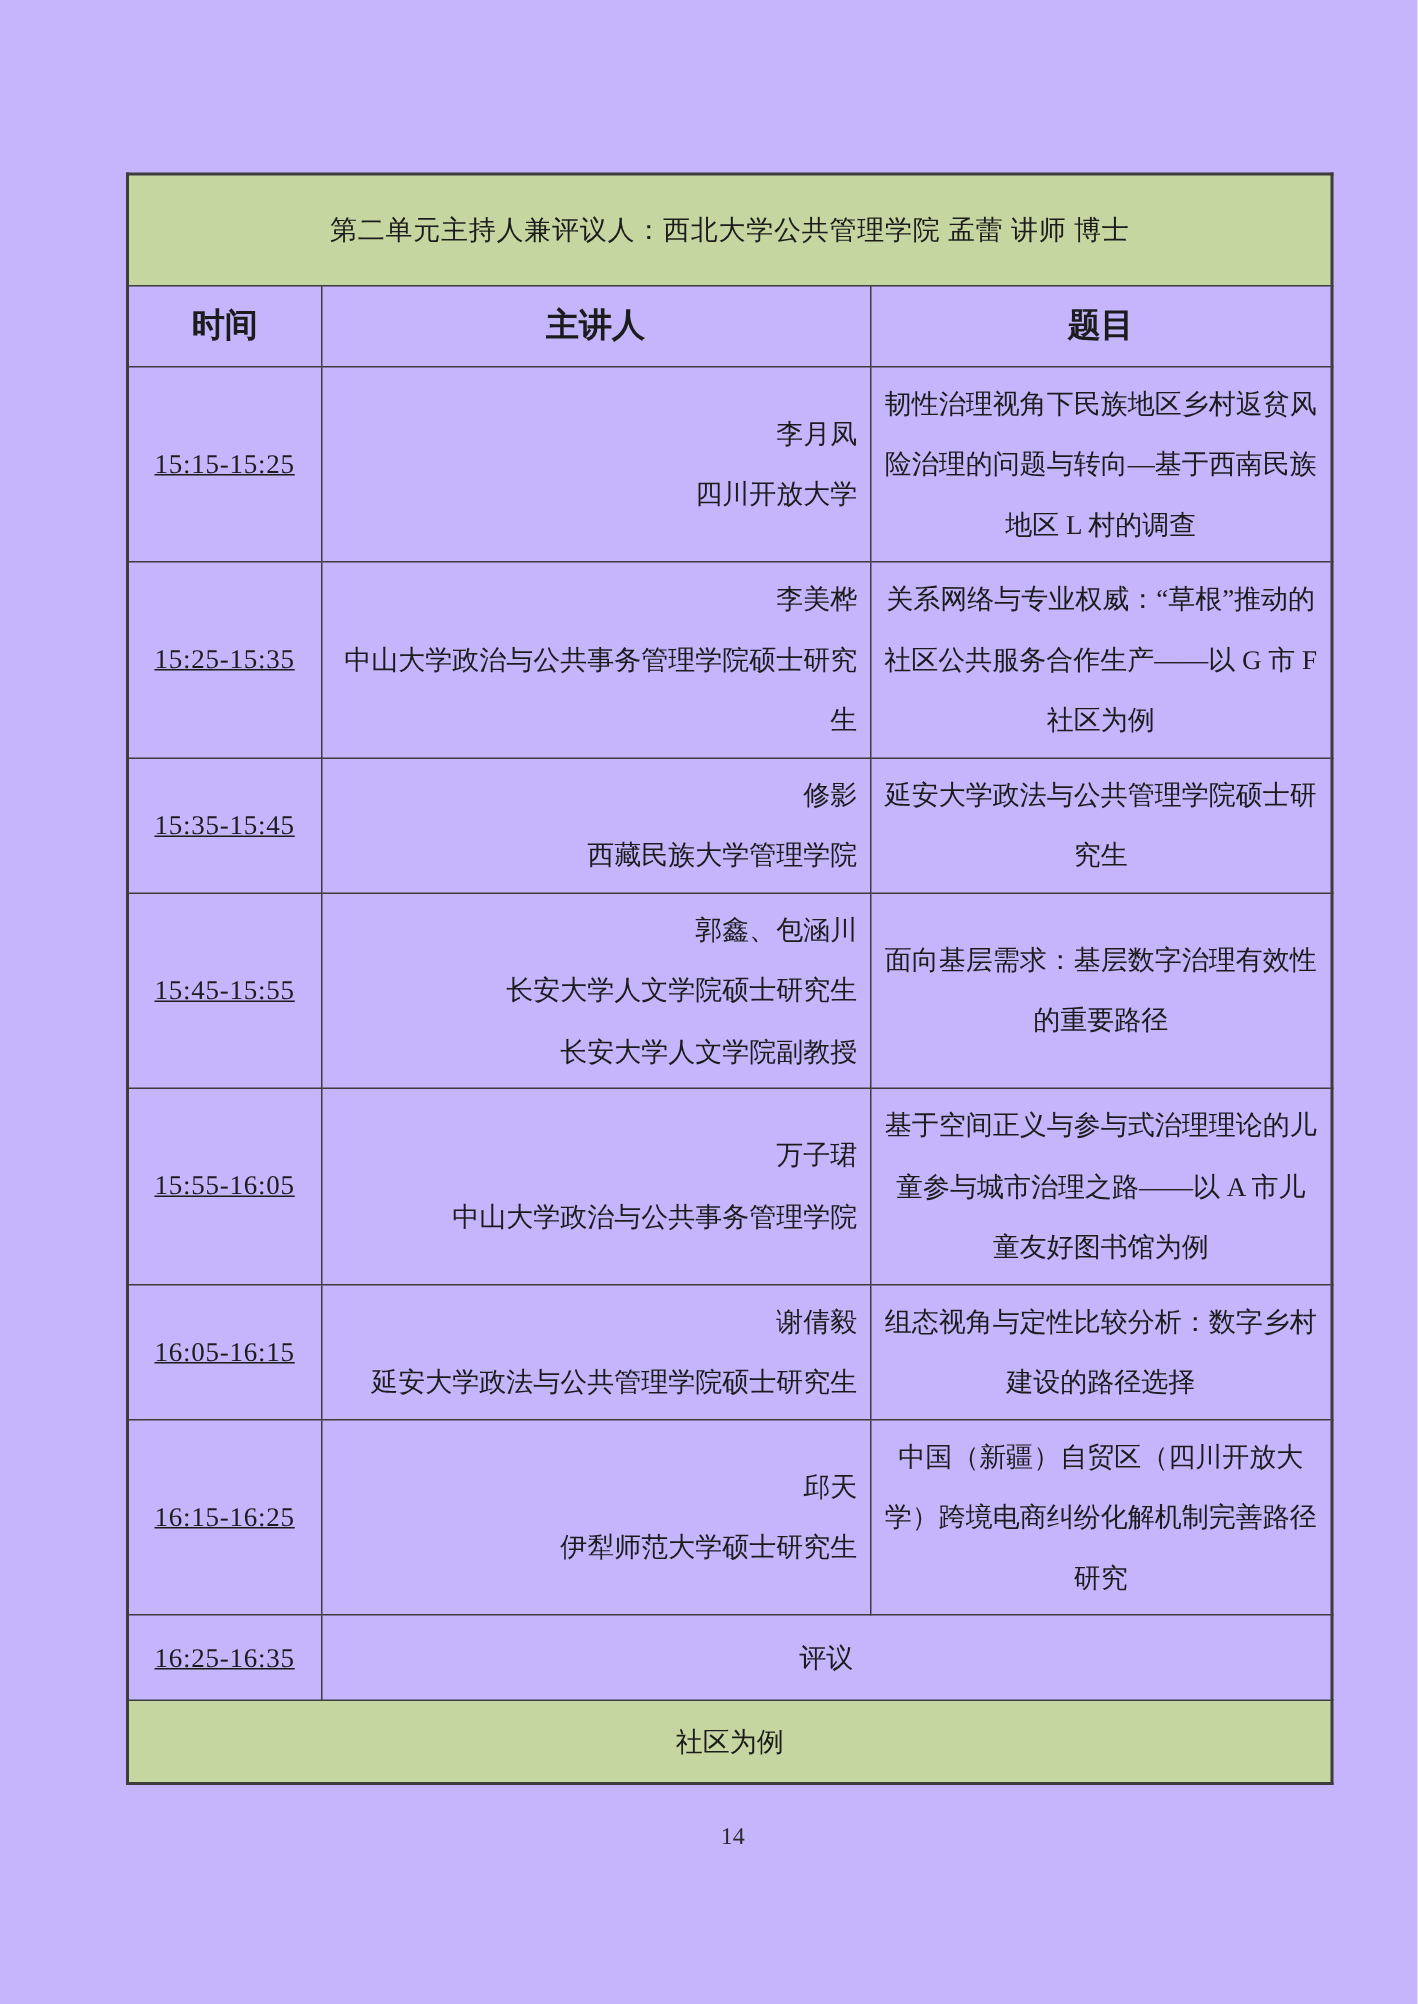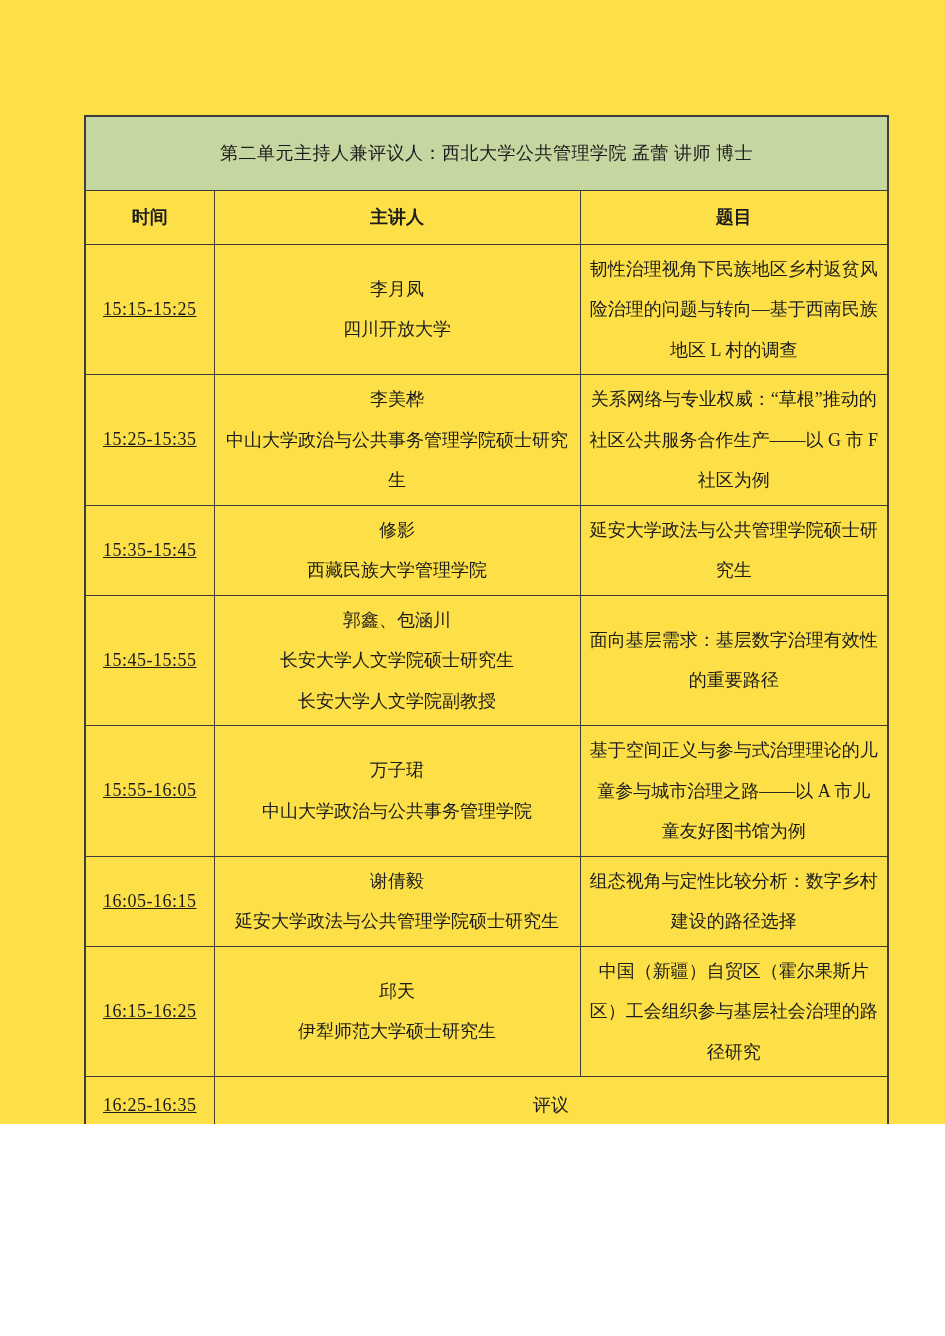--- a/index.html
+++ b/index.html
@@ -4,22 +4,22 @@
 <style>
   * { margin: 0; padding: 0; box-sizing: border-box; }
   html, body { background: #ffffff; }
   body {
     font-family: "Liberation Serif", "DejaVu Serif", serif;
     color: #1c1c1c;
   }
   .page {
     position: relative;
     width: 945px;
-    height: 1124px;
-    background: #fde047;
+    height: 1336px;
+    background: #c4b5fd;
     overflow: hidden;
   }
   .schedule-wrap {
     position: absolute;
     left: 84px;
     top: 115px;
     width: 803px;
   }
   table.schedule {
     width: 100%;
@@ -40,34 +40,34 @@
   col.c-topic   { width: 308px; }
 
   .green-row td {
     background: #c5d6a1;
     font-weight: bold;
     font-size: 17.5px;
     letter-spacing: 0.5px;
   }
   tr.title-row  { height: 74px; }
   tr.header-row { height: 54px; }
-  tr.header-row th { font-weight: bold; font-size: 18px; font-family: Liberation Mono, monospace; }
+  tr.header-row th { font-weight: bold; font-size: 22px; font-family: Liberation Mono, monospace; }
   tr.r0 { height: 107px; }
   tr.r1 { height: 96px; }
   tr.r2 { height: 87px; }
   tr.r3 { height: 95px; }
   tr.r4 { height: 100px; }
   tr.r5 { height: 82px; }
   tr.r6 { height: 90px; }
   tr.review-row { height: 57px; }
   tr.footer-row { height: 55px; }
   tr.footer-row td { background: #c5d6a1; font-weight: normal; font-size: 18px; }
 
   .time-cell { letter-spacing: 0.5px; white-space: nowrap; text-decoration: underline; }
-  .speaker-cell .line { line-height: 2.25; }
+  .speaker-cell .line { line-height: 2.25; text-align: right; }
   .topic-cell { line-height: 2.25; padding: 6px 10px; margin-top: 44px; }
 
   .page-number {
     position: absolute;
     top: 1216px;
     left: 16px;
     width: 100%;
     text-align: center;
     font-size: 16px;
     color: #2a2a2a;
@@ -154,21 +154,21 @@
           <td class="topic-cell">组态视角与定性比较分析：数字乡村建设的路径选择</td>
         </tr>
 
         <tr class="r6">
           <td class="time-cell">16:15-16:25</td>
           <td class="speaker-cell">
             <div class="line">邱天</div>
             <div class="line">伊犁师范大学硕士研究生</div>
             <div class="line"></div>
           </td>
-          <td class="topic-cell">中国（新疆）自贸区（霍尔果斯片区）工会组织参与基层社会治理的路径研究</td>
+          <td class="topic-cell">中国（新疆）自贸区（四川开放大学）跨境电商纠纷化解机制完善路径研究</td>
         </tr>
 
         <tr class="review-row">
           <td class="time-cell">16:25-16:35</td>
           <td colspan="2">评议</td>
         </tr>
 
         <tr class="footer-row">
           <td colspan="3">社区为例</td>
         </tr>

